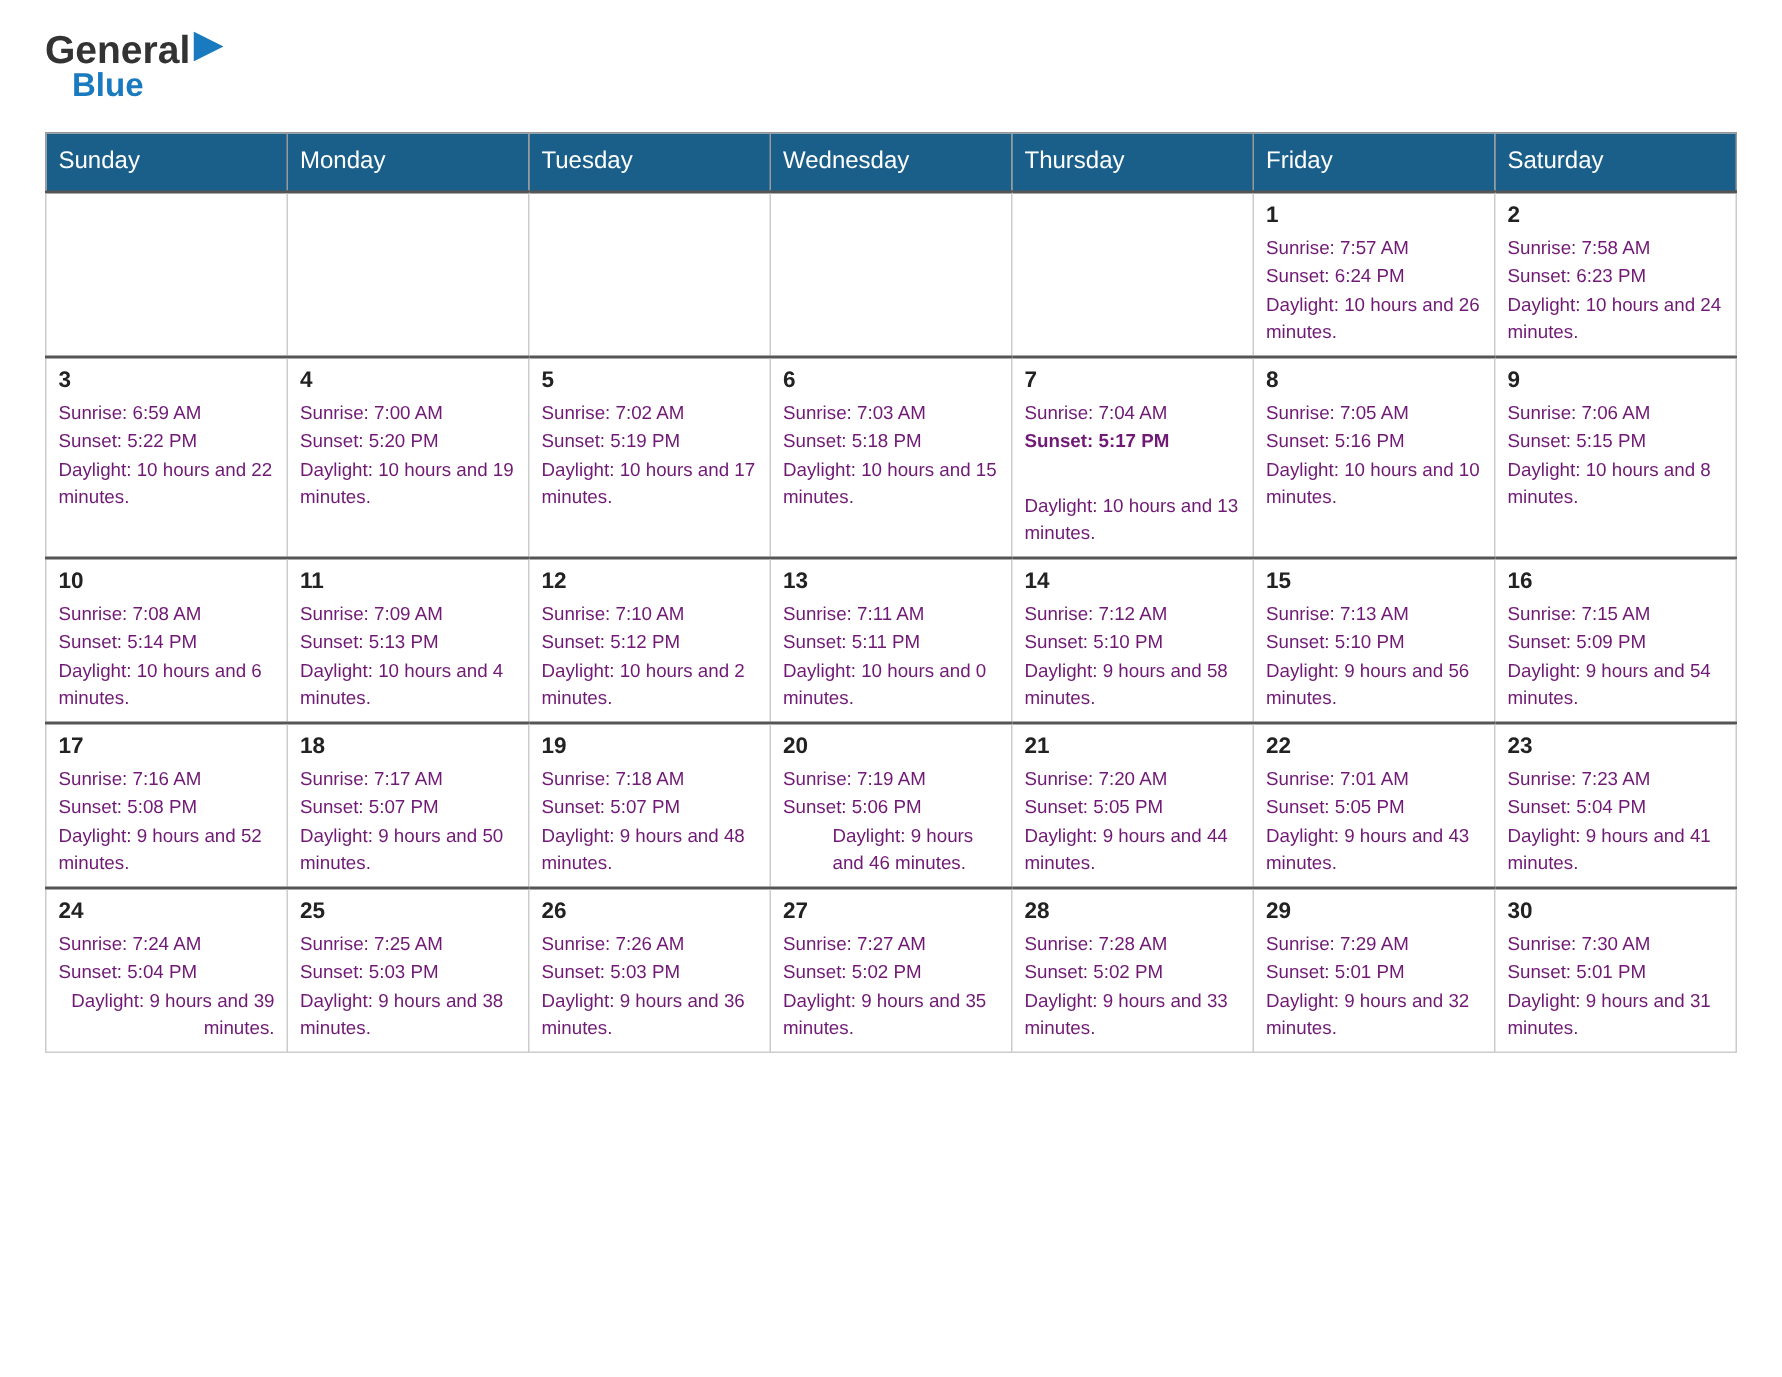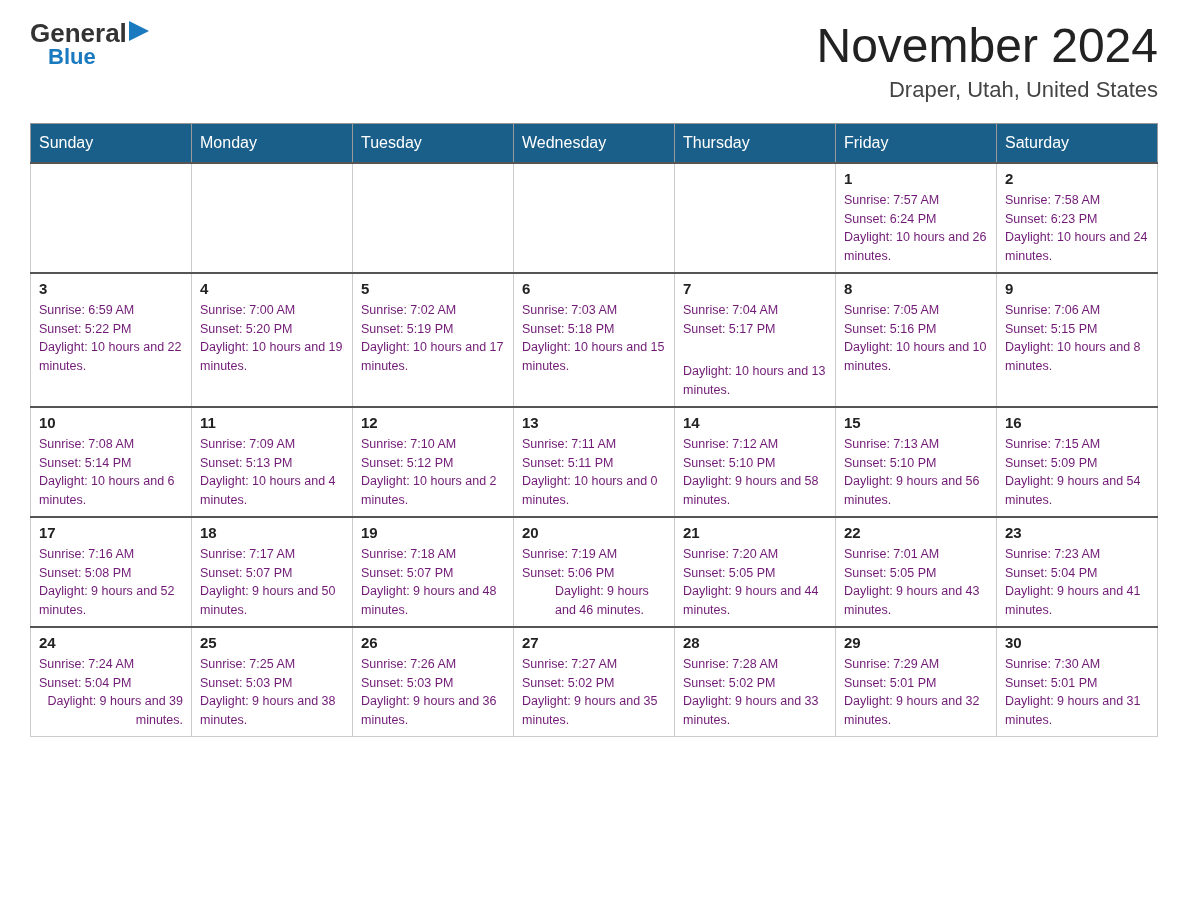--- a/index.html
+++ b/index.html
@@ -99,24 +99,20 @@
   <div class="logo">
     <div style="display:flex; align-items:center;">
       <span class="logo-general">General</span>
       <span style="display:inline-block; margin-left:2px; vertical-align:middle;">
         <svg width="20" height="20" viewBox="0 0 20 20">
           <polygon points="0,0 20,10 0,20" fill="#1a7abf"></polygon>
         </svg>
       </span>
     </div>
     <span class="logo-blue">Blue</span>
-  </div>
-  <div class="title-area">
-    <div class="month-title">November 2024</div>
-    <div class="location">Draper, Utah, United States</div>
   </div>
 </div>
 
 <table class="calendar">
   <thead>
     <tr>
       <th>Sunday</th>
       <th>Monday</th>
       <th>Tuesday</th>
       <th>Wednesday</th>
@@ -179,21 +175,21 @@
           <div class="day-info">
             <span style="display: block;">Sunrise: 7:03 AM</span>
             <span style="display: block;">Sunset: 5:18 PM</span>
             <span style="display: block;">Daylight: 10 hours and 15 minutes.</span>
           </div>
         </td>
         <td>
           <span class="day-num">7</span>
           <div class="day-info">
             <span style="display: block;">Sunrise: 7:04 AM</span>
-            <span style="display: block;">Sunset: 5:17 PM</span>
+            <span style="display: block; font-weight: bold;">Sunset: 5:17 PM</span>
             <span style="display: block; margin-top: 24px;">Daylight: 10 hours and 13 minutes.</span>
           </div>
         </td>
         <td>
           <span class="day-num">8</span>
           <div class="day-info">
             <span style="display: block;">Sunrise: 7:05 AM</span>
             <span style="display: block;">Sunset: 5:16 PM</span>
             <span style="display: block;">Daylight: 10 hours and 10 minutes.</span>
           </div>

